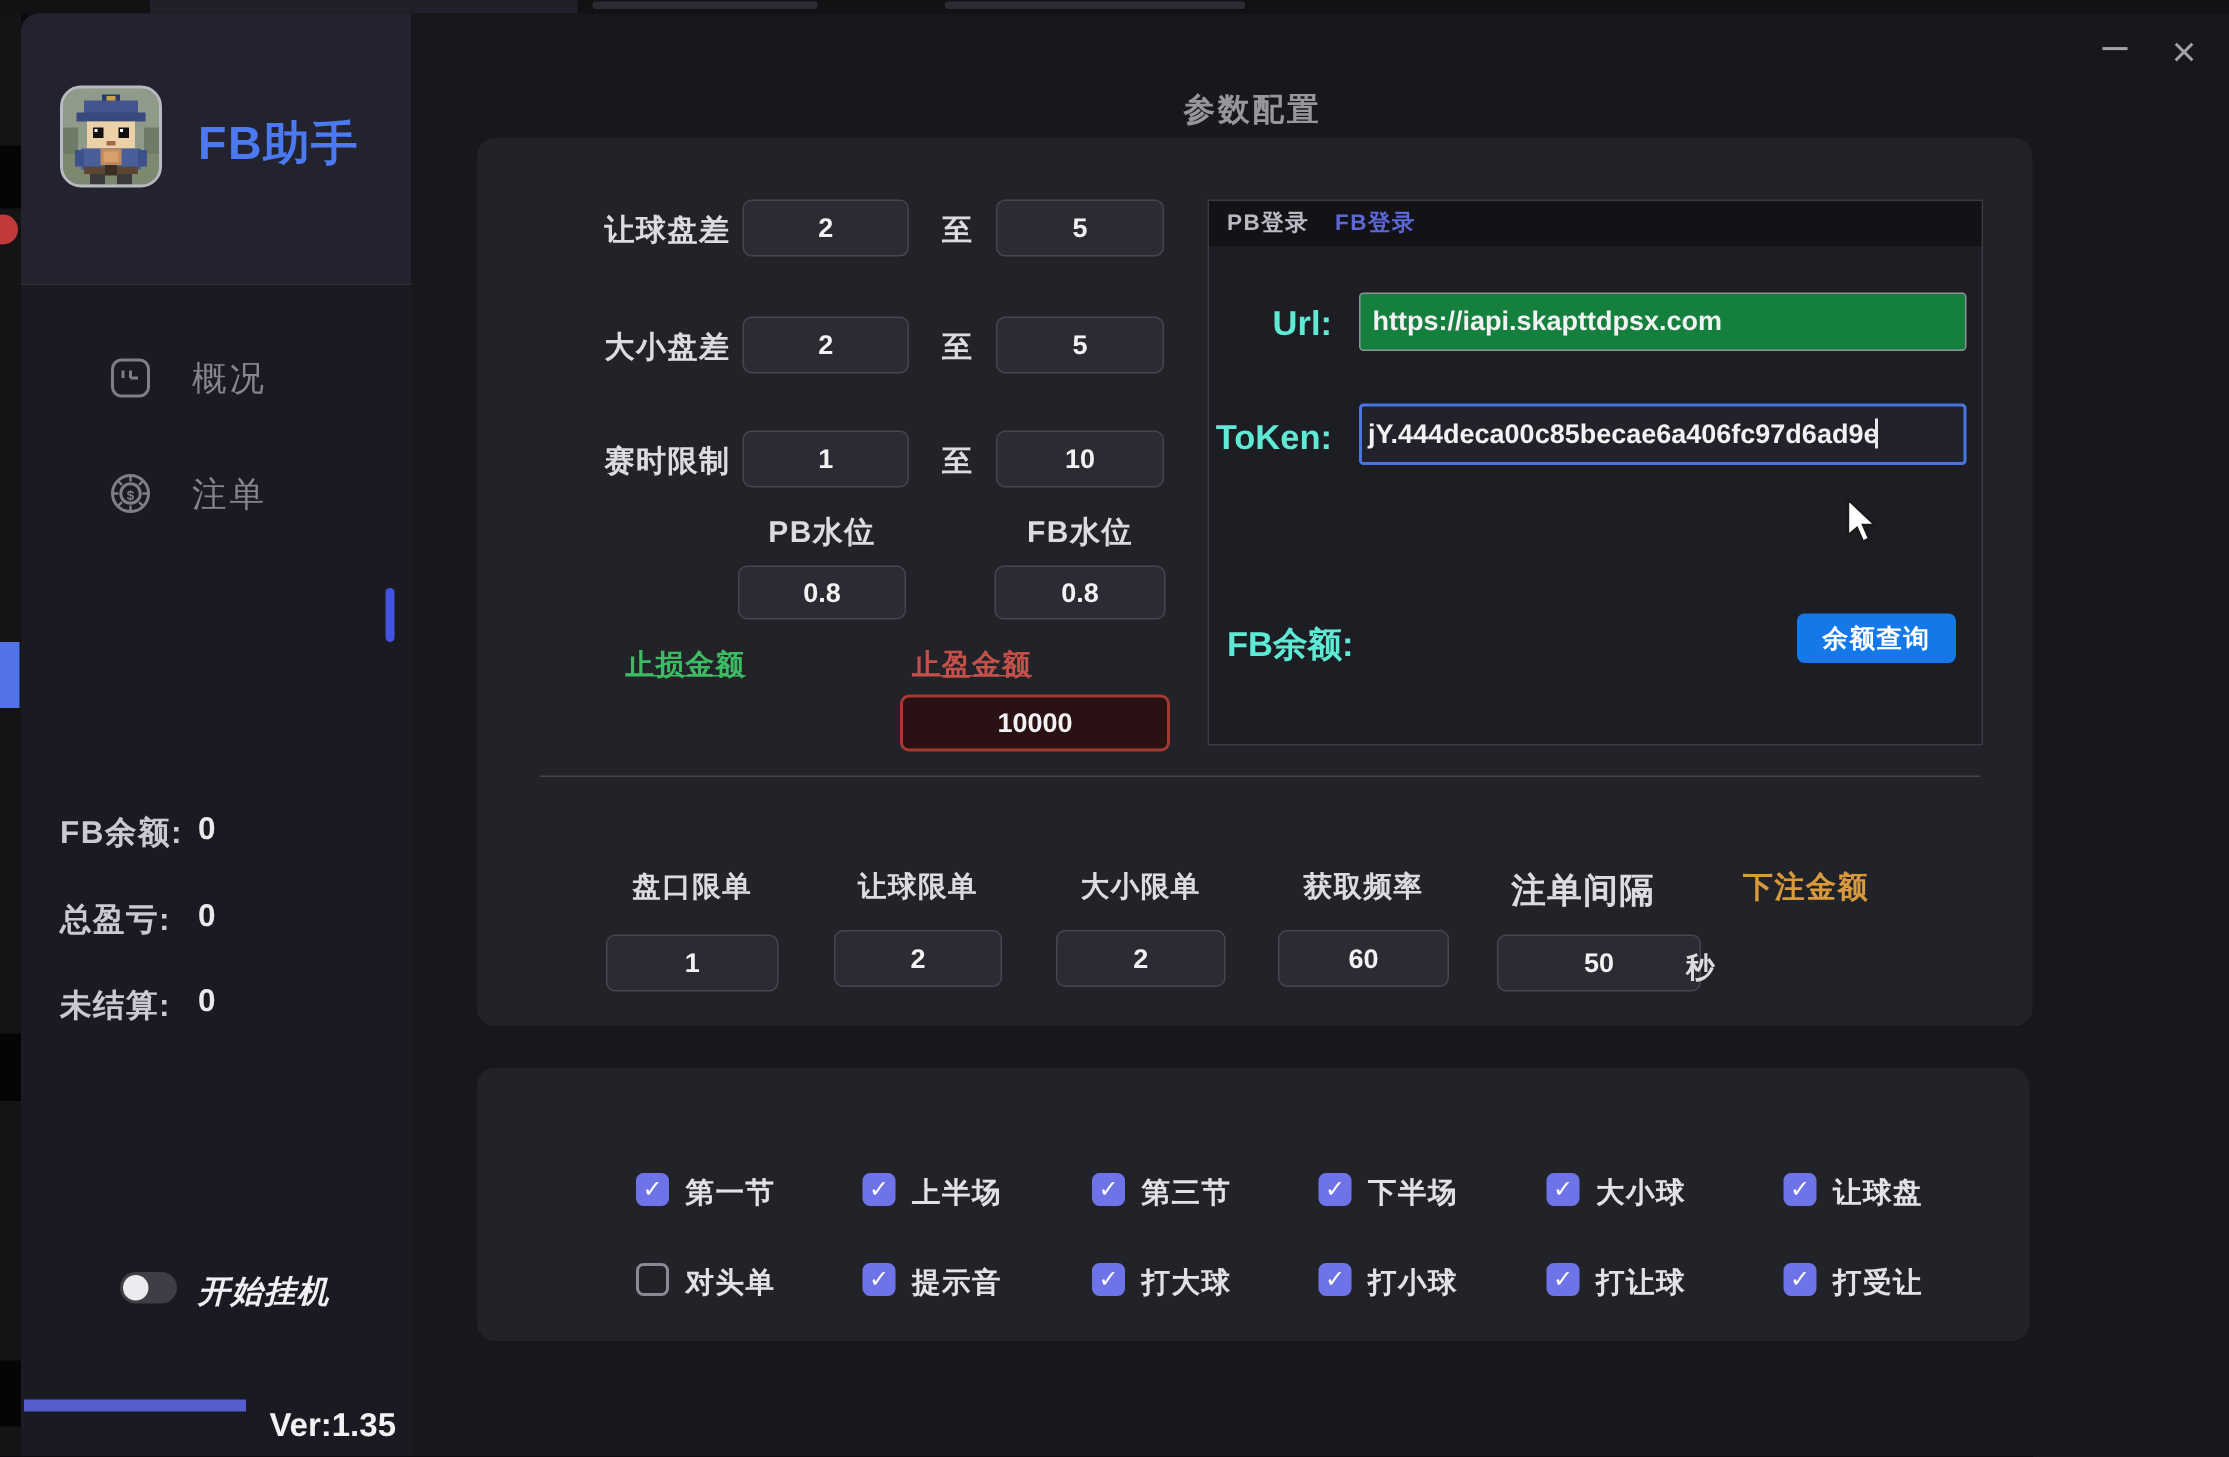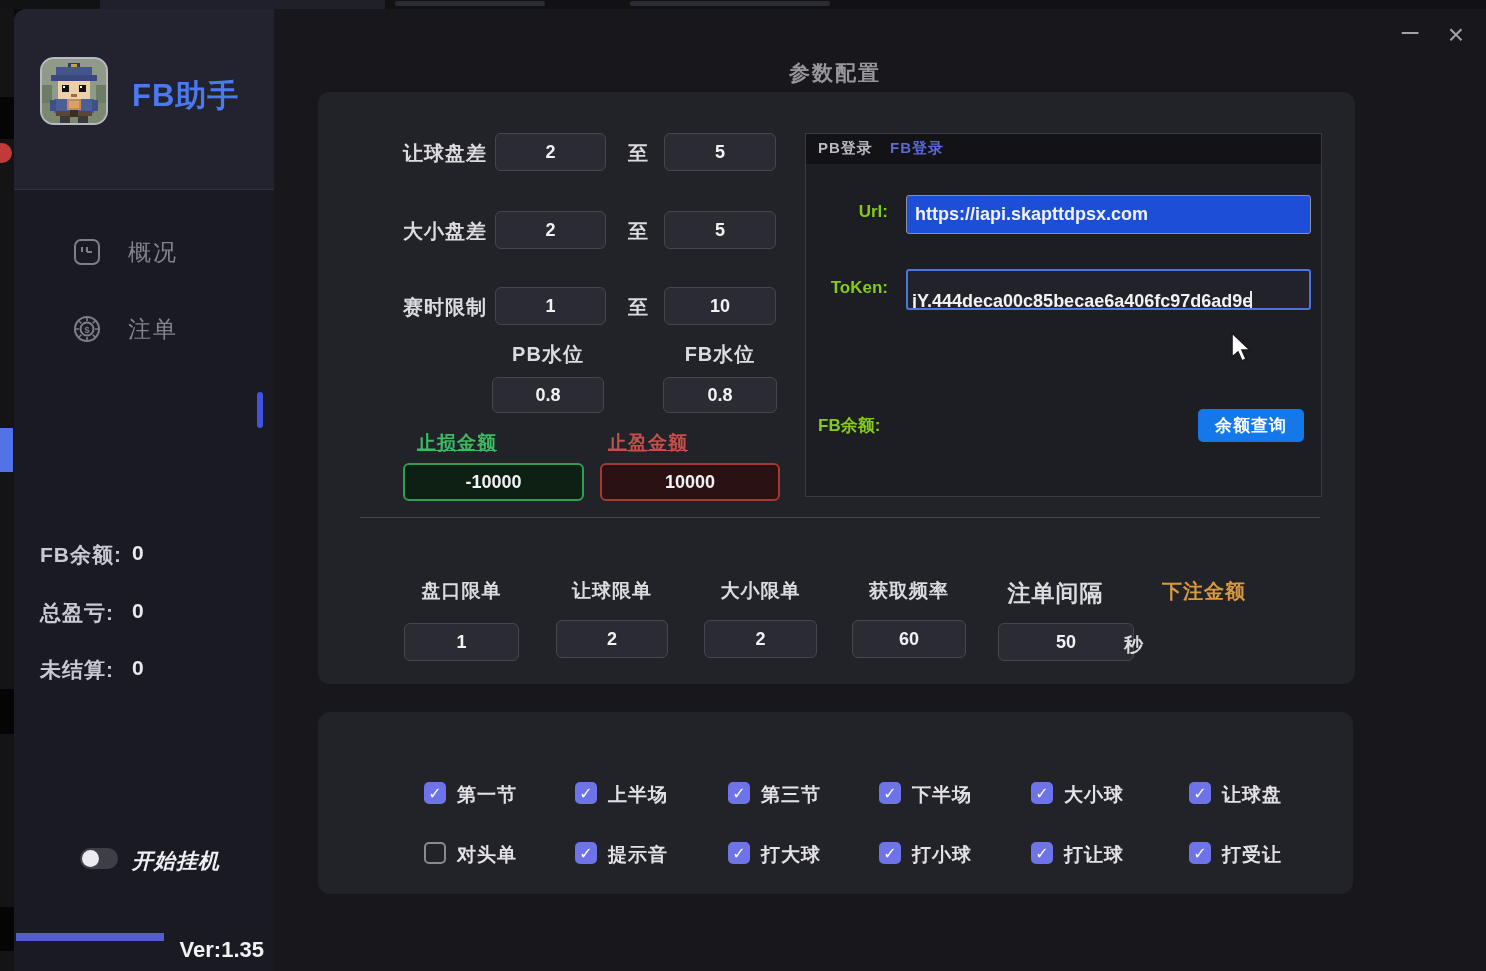--- a/index.html
+++ b/index.html
@@ -68,23 +68,23 @@
   .lbl-orange { color:#d89a3c; }
 
   .divider { position:absolute; left:42px; top:425px; width:960px; height:1px; background:#44444c; }
 
   
   .login-panel { position:absolute; left:487px; top:41px; width:517px; height:364px; background:#1d1d24; border:1px solid #3a3a44; }
   .login-header { position:absolute; left:0; top:0; width:100%; height:30px; background:#121217; }
   .login-tab { position:absolute; top:5px; font-size:15px; font-weight:bold; letter-spacing:1px; cursor:pointer; }
   .tab-pb { left:12px; color:#b9b9c2; }
   .tab-fb { left:84px; color:#5b68d6; }
-  .login-label { position:absolute; font-size:17px; font-weight:bold; color:#84cc16; text-align:right; }
-  .url-input { position:absolute; left:100px; top:61px; width:405px; height:39px; background:#1d4ed8; border:1px solid #90909a; border-radius:3px; color:#f2f2f4; font-size:18px; font-weight:bold; line-height:37px; padding:0 8px; white-space:nowrap; overflow:hidden; }
-  .token-input { position:absolute; left:100px; top:135px; width:405px; height:41px; background:#22222a; border:2px solid #4a74e0; border-radius:3px; color:#f2f2f4; font-size:18px; font-weight:bold; line-height:37px; padding:12px 4px; white-space:nowrap; overflow:hidden; }
+  .login-label { position:absolute; font-size:23px; font-weight:bold; color:#5eead4; text-align:right; }
+  .url-input { position:absolute; left:100px; top:61px; width:405px; height:39px; background:#15803d; border:1px solid #90909a; border-radius:3px; color:#f2f2f4; font-size:18px; font-weight:bold; line-height:37px; padding:0 8px; white-space:nowrap; overflow:hidden; }
+  .token-input { position:absolute; left:100px; top:135px; width:405px; height:41px; background:#22222a; border:2px solid #4a74e0; border-radius:3px; color:#f2f2f4; font-size:18px; font-weight:bold; line-height:37px; padding:0 4px; white-space:nowrap; overflow:hidden; }
   .caret { display:inline-block; width:2px; height:20px; background:#e8e8ec; vertical-align:-4px; margin-left:-2px; }
   .query-btn { position:absolute; left:392px; top:275px; width:106px; height:33px; background:#1478e8; border:none; border-radius:5px; color:#fff; font-size:17px; font-weight:bold; letter-spacing:1px; cursor:pointer; line-height:33px; text-align:center; }
 
   
   .cb-item { position:absolute; height:24px; cursor:pointer; }
   .cb { position:absolute; left:0; top:0; width:22px; height:22px; border:2px solid #8a8a94; border-radius:5px; background:transparent; }
   .cb.checked { background:#6e74e8; border-color:#6e74e8; }
   .cb .tick { display:none; color:#fff; font-size:16px; font-weight:bold; line-height:19px; text-align:center; width:100%; position:absolute; }
   .cb.checked .tick { display:block; }
   .cb-label { position:absolute; left:33px; top:0; font-size:19px; font-weight:bold; color:#e2e2e6; letter-spacing:1px; white-space:nowrap; }
@@ -213,21 +213,20 @@
     <div class="to-word" style="left:310px; top:202px;">至</div>
     <div class="f-input" style="left:346px; top:195px; width:112px;">10</div>
 
     <div class="f-label" style="left:174px; top:249px; width:112px; text-align:center;">PB水位</div>
     <div class="f-label" style="left:345px; top:249px; width:114px; text-align:center;">FB水位</div>
     <div class="f-input" style="left:174px; top:285px; width:112px; height:36px; line-height:34px;">0.8</div>
     <div class="f-input" style="left:345px; top:285px; width:114px; height:36px; line-height:34px;">0.8</div>
 
     <div class="sl-label sl-green" style="left:99px; top:338px;">止损金额</div>
     <div class="sl-label sl-red" style="left:290px; top:338px;">止盈金额</div>
-    <div class="f-input input-green" style="left:85px; top:371px; width:181px;">-10000</div>
     <div class="f-input input-red" style="left:282px; top:371px; width:180px;">10000</div>
 
     <div class="login-panel">
       <div class="login-header">
         <span class="login-tab tab-pb">PB登录</span>
         <span class="login-tab tab-fb">FB登录</span>
       </div>
       <div class="login-label" style="left:10px; top:68px; width:72px;">Url:</div>
       <div class="url-input">https://iapi.skapttdpsx.com</div>
       <div class="login-label" style="left:2px; top:144px; width:80px;">ToKen:</div>

